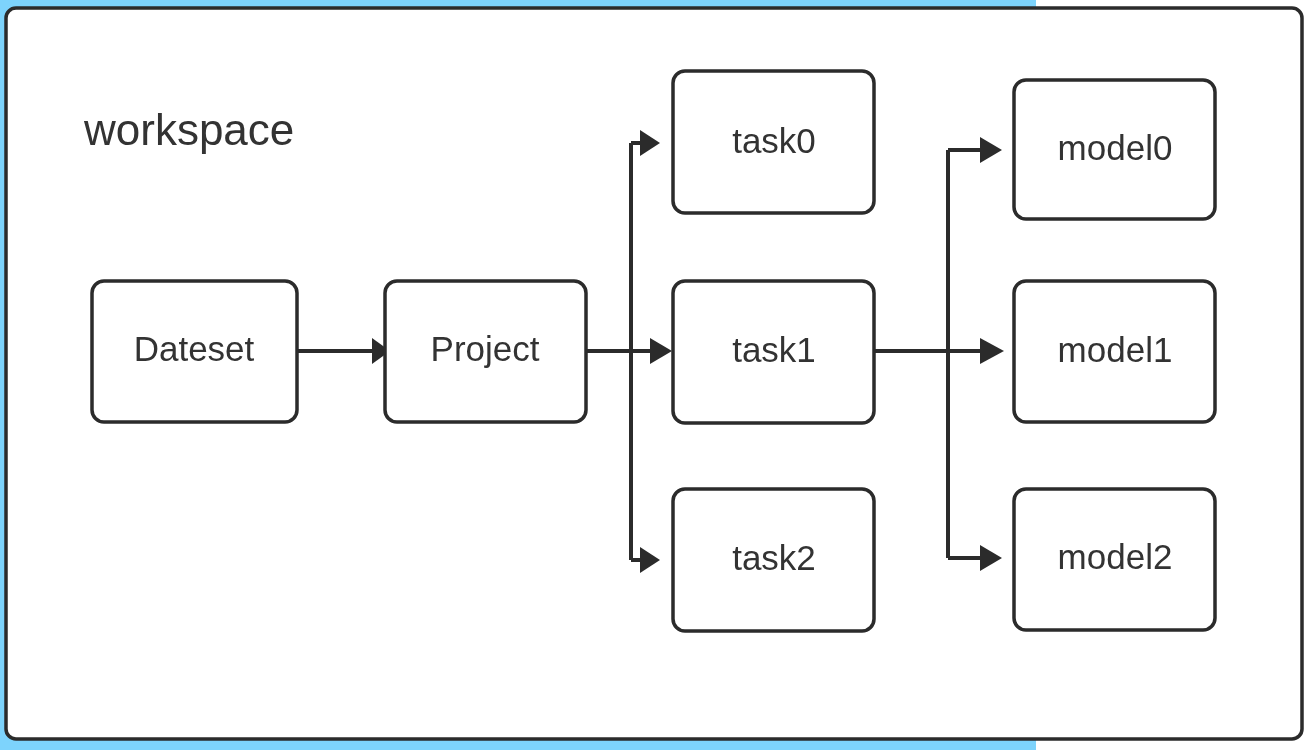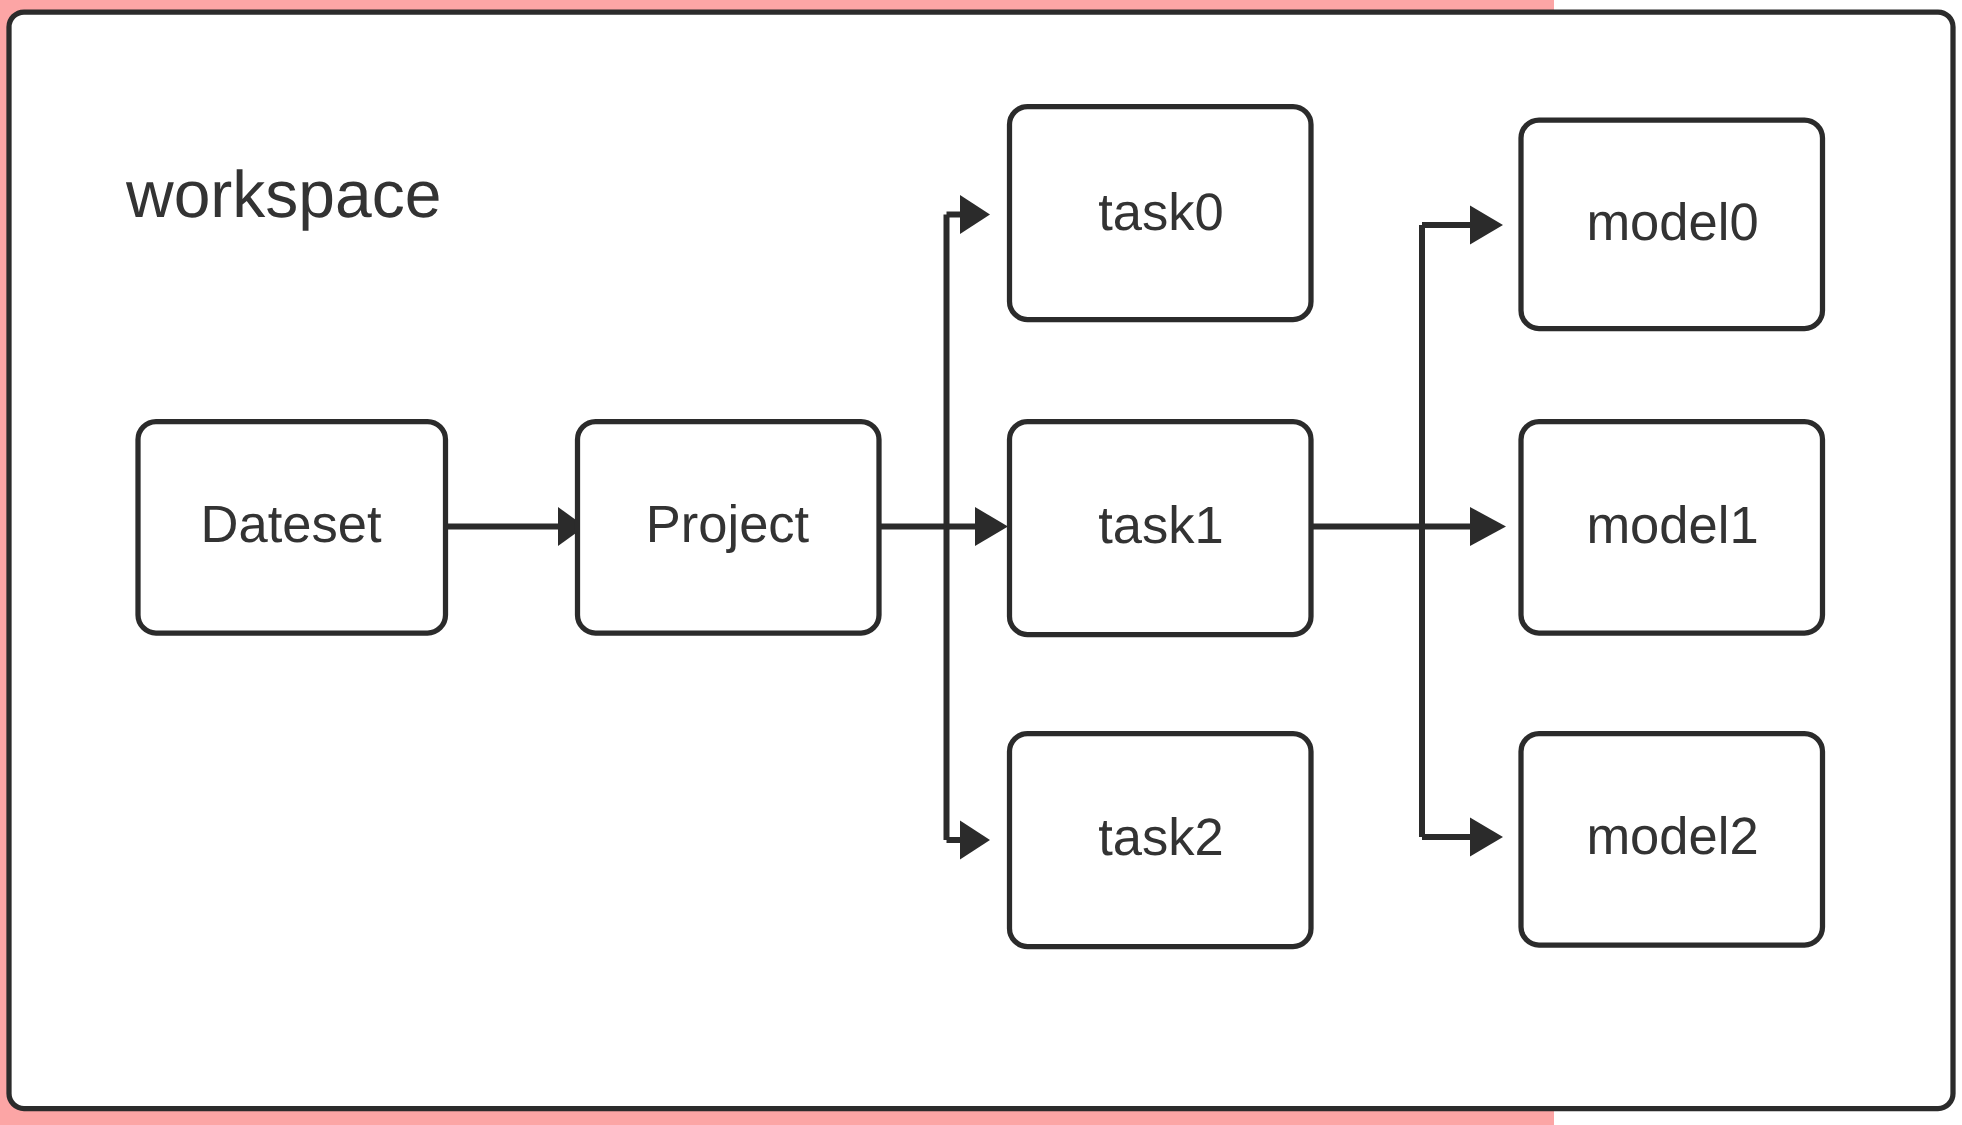--- a/index.html
+++ b/index.html
@@ -10,21 +10,21 @@
   body {
     width: 1308px;
     height: 750px;
     font-family: "Liberation Sans", sans-serif;
     overflow: hidden;
   }
   #diagram-root {
     position: relative;
     width: 1036px;
     height: 750px;
-    background: #fca5a5;
+    background: #7dd3fc;
   }
   svg#diagram-svg {
     position: absolute;
     top: 0;
     left: 0;
     width: 1308px;
     height: 750px;
     display: block;
   }
   .group-frame {

